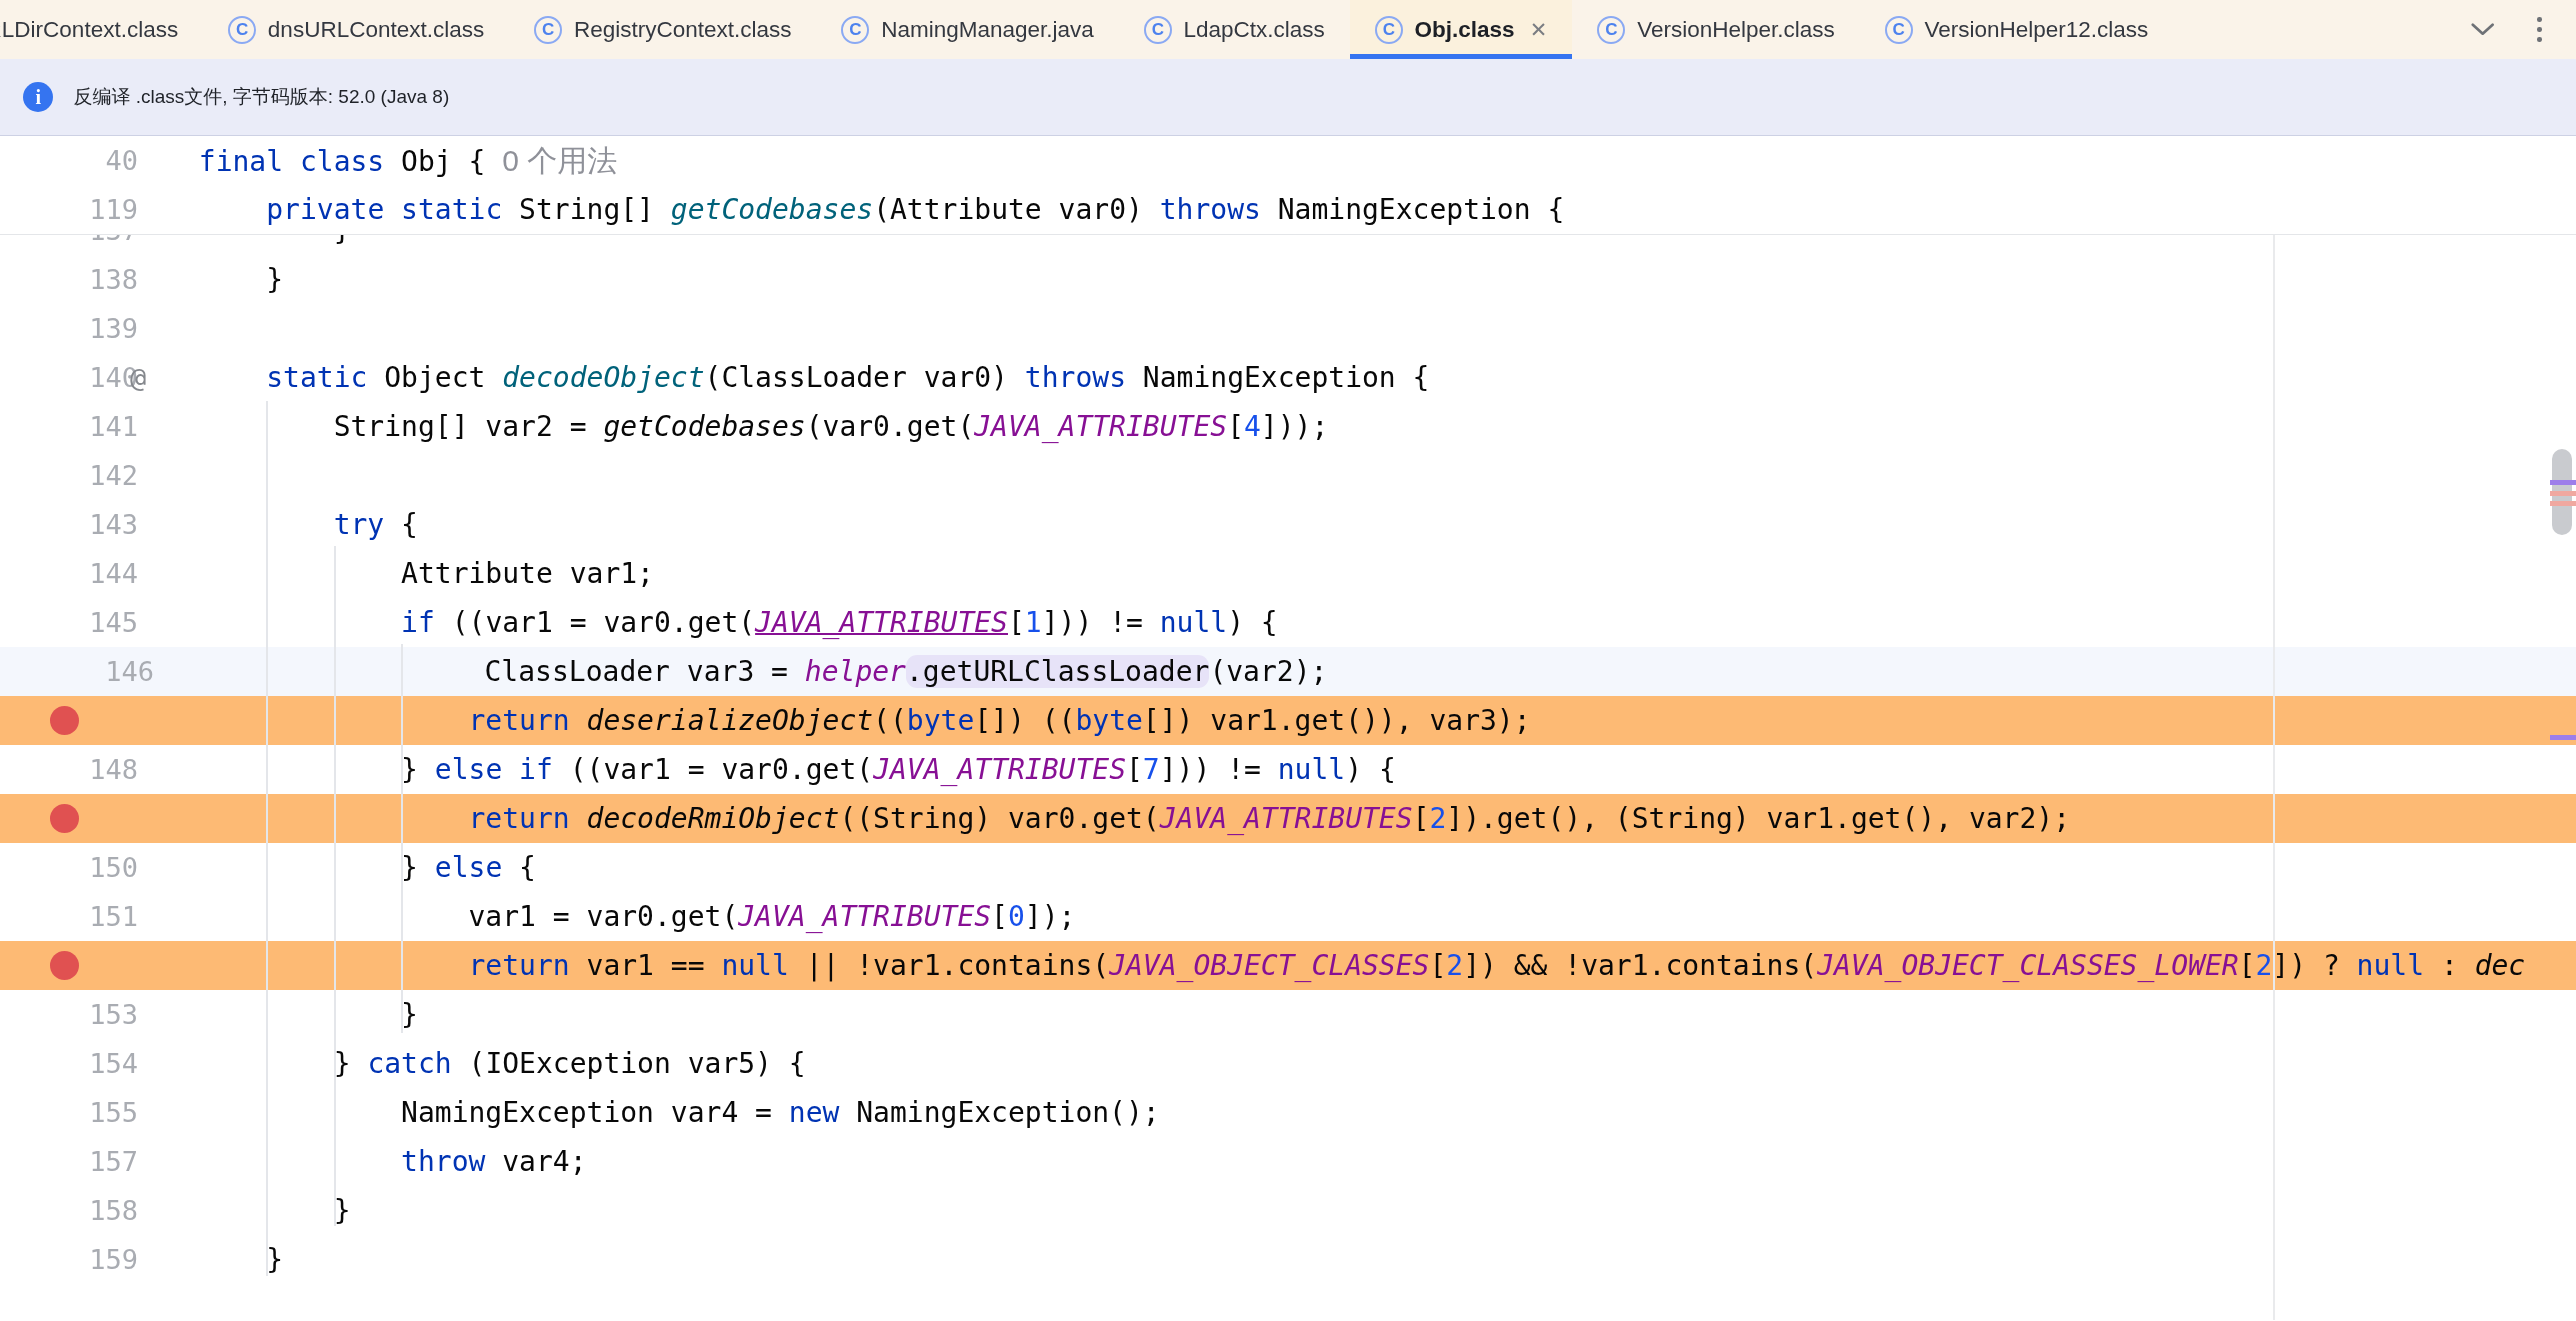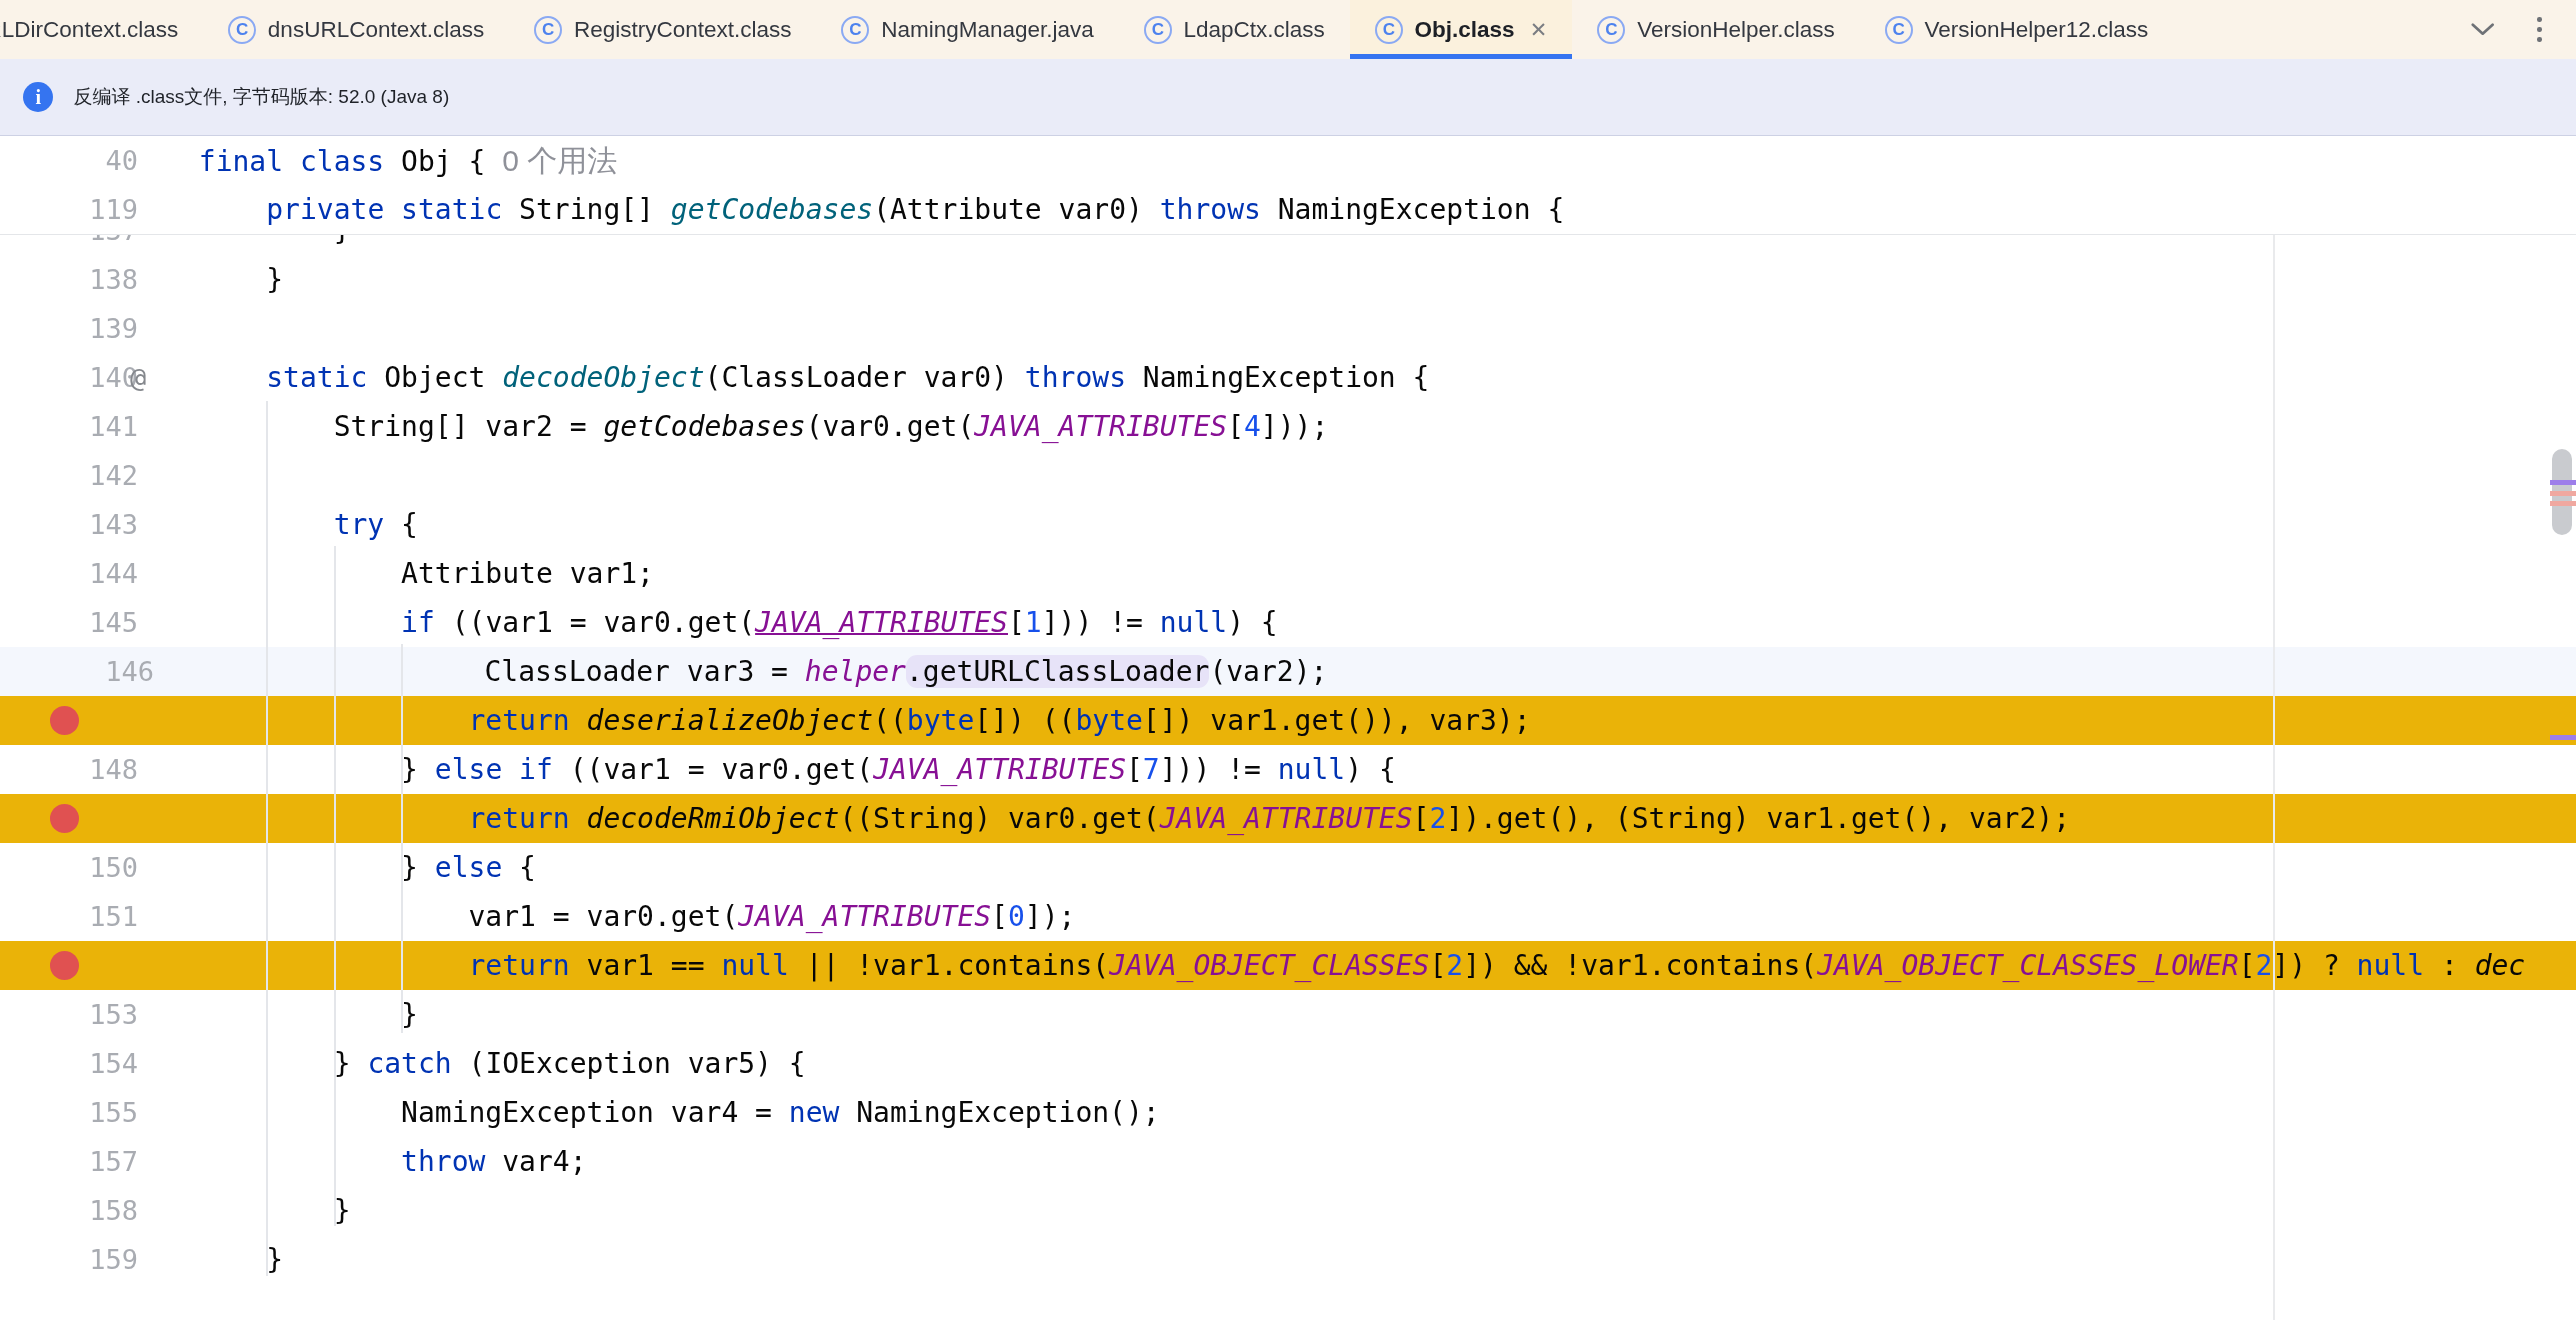--- a/index.html
+++ b/index.html
@@ -25,21 +25,21 @@
   .banner{height:77px;background:#eaecf8;border-bottom:1.8px solid #cdd1e4;display:flex;align-items:center;}
   .info-ic{width:30px;height:30px;border-radius:50%;background:#3574f0;color:#fff;margin-left:23.4px;
            display:flex;align-items:center;justify-content:center;font-size:20px;font-weight:bold;
            font-family:"Liberation Serif", serif;flex:none;}
   .banner-text{margin-left:20px;font-size:19px;color:#1f2228;}
 
   
   .editor{position:relative;height:1184px;background:#fff;overflow:hidden;}
   .row{display:flex;height:49px;line-height:49px;position:relative;}
   .row.bg-current{background:#f4f7fd;padding-left:16px;}
-  .row.bg-bp{background:#eab308;}
+  .row.bg-bp{background:#fdba74;}
   .gutter{width:197px;flex:none;position:relative;}
   .lnum{position:absolute;right:59px;font-family:"DejaVu Sans Mono", monospace;font-size:27px;color:#a9acb2;}
   .bp-dot{position:absolute;left:50px;top:10px;width:29px;height:29px;border-radius:50%;background:#e05151;}
   .at-mark{position:absolute;left:130px;font-family:"DejaVu Sans Mono", monospace;font-size:27px;color:#85888d;}
   .code{flex:1;white-space:pre;font-family:"DejaVu Sans Mono", monospace;font-size:28px;color:#080808;
         padding-left:1.8px;position:relative;z-index:2;}
   .sg-kw{color:#0033b3;}
   .sg-num{color:#1750eb;}
   .sg-fld{color:#871094;font-style:italic;}
   .sg-fldu{color:#871094;font-style:italic;text-decoration:underline;text-decoration-thickness:1.8px;}

